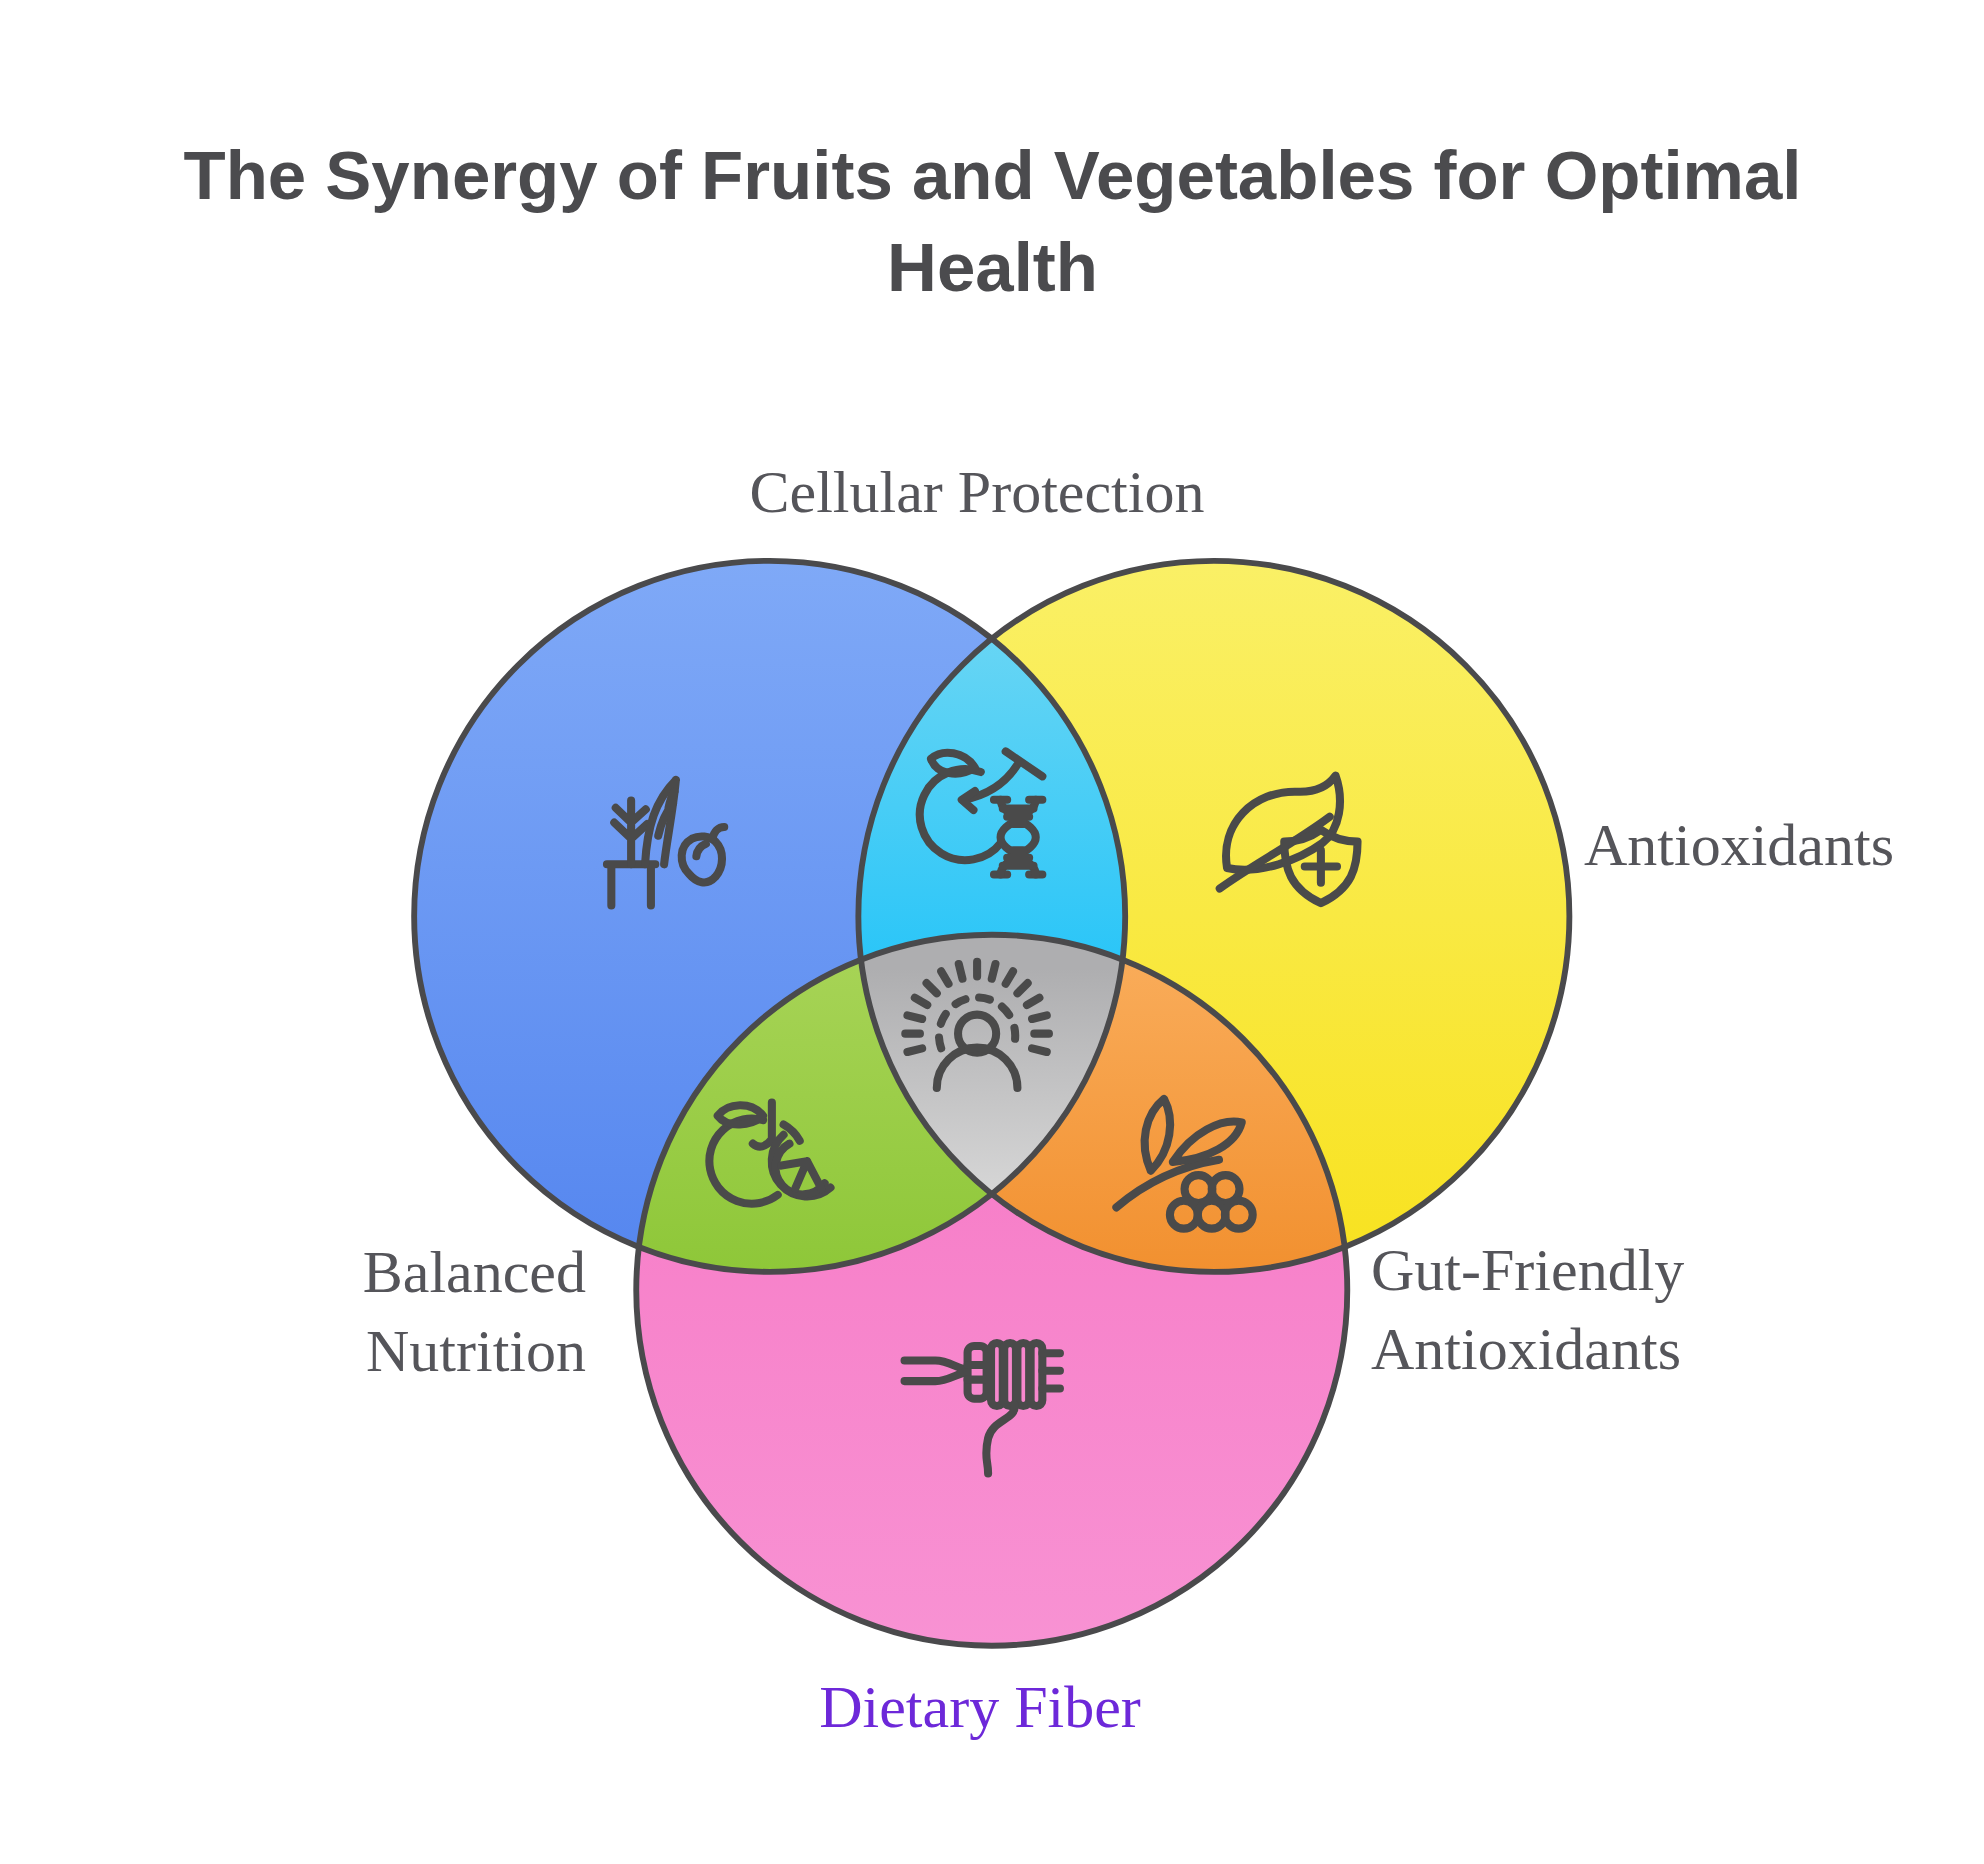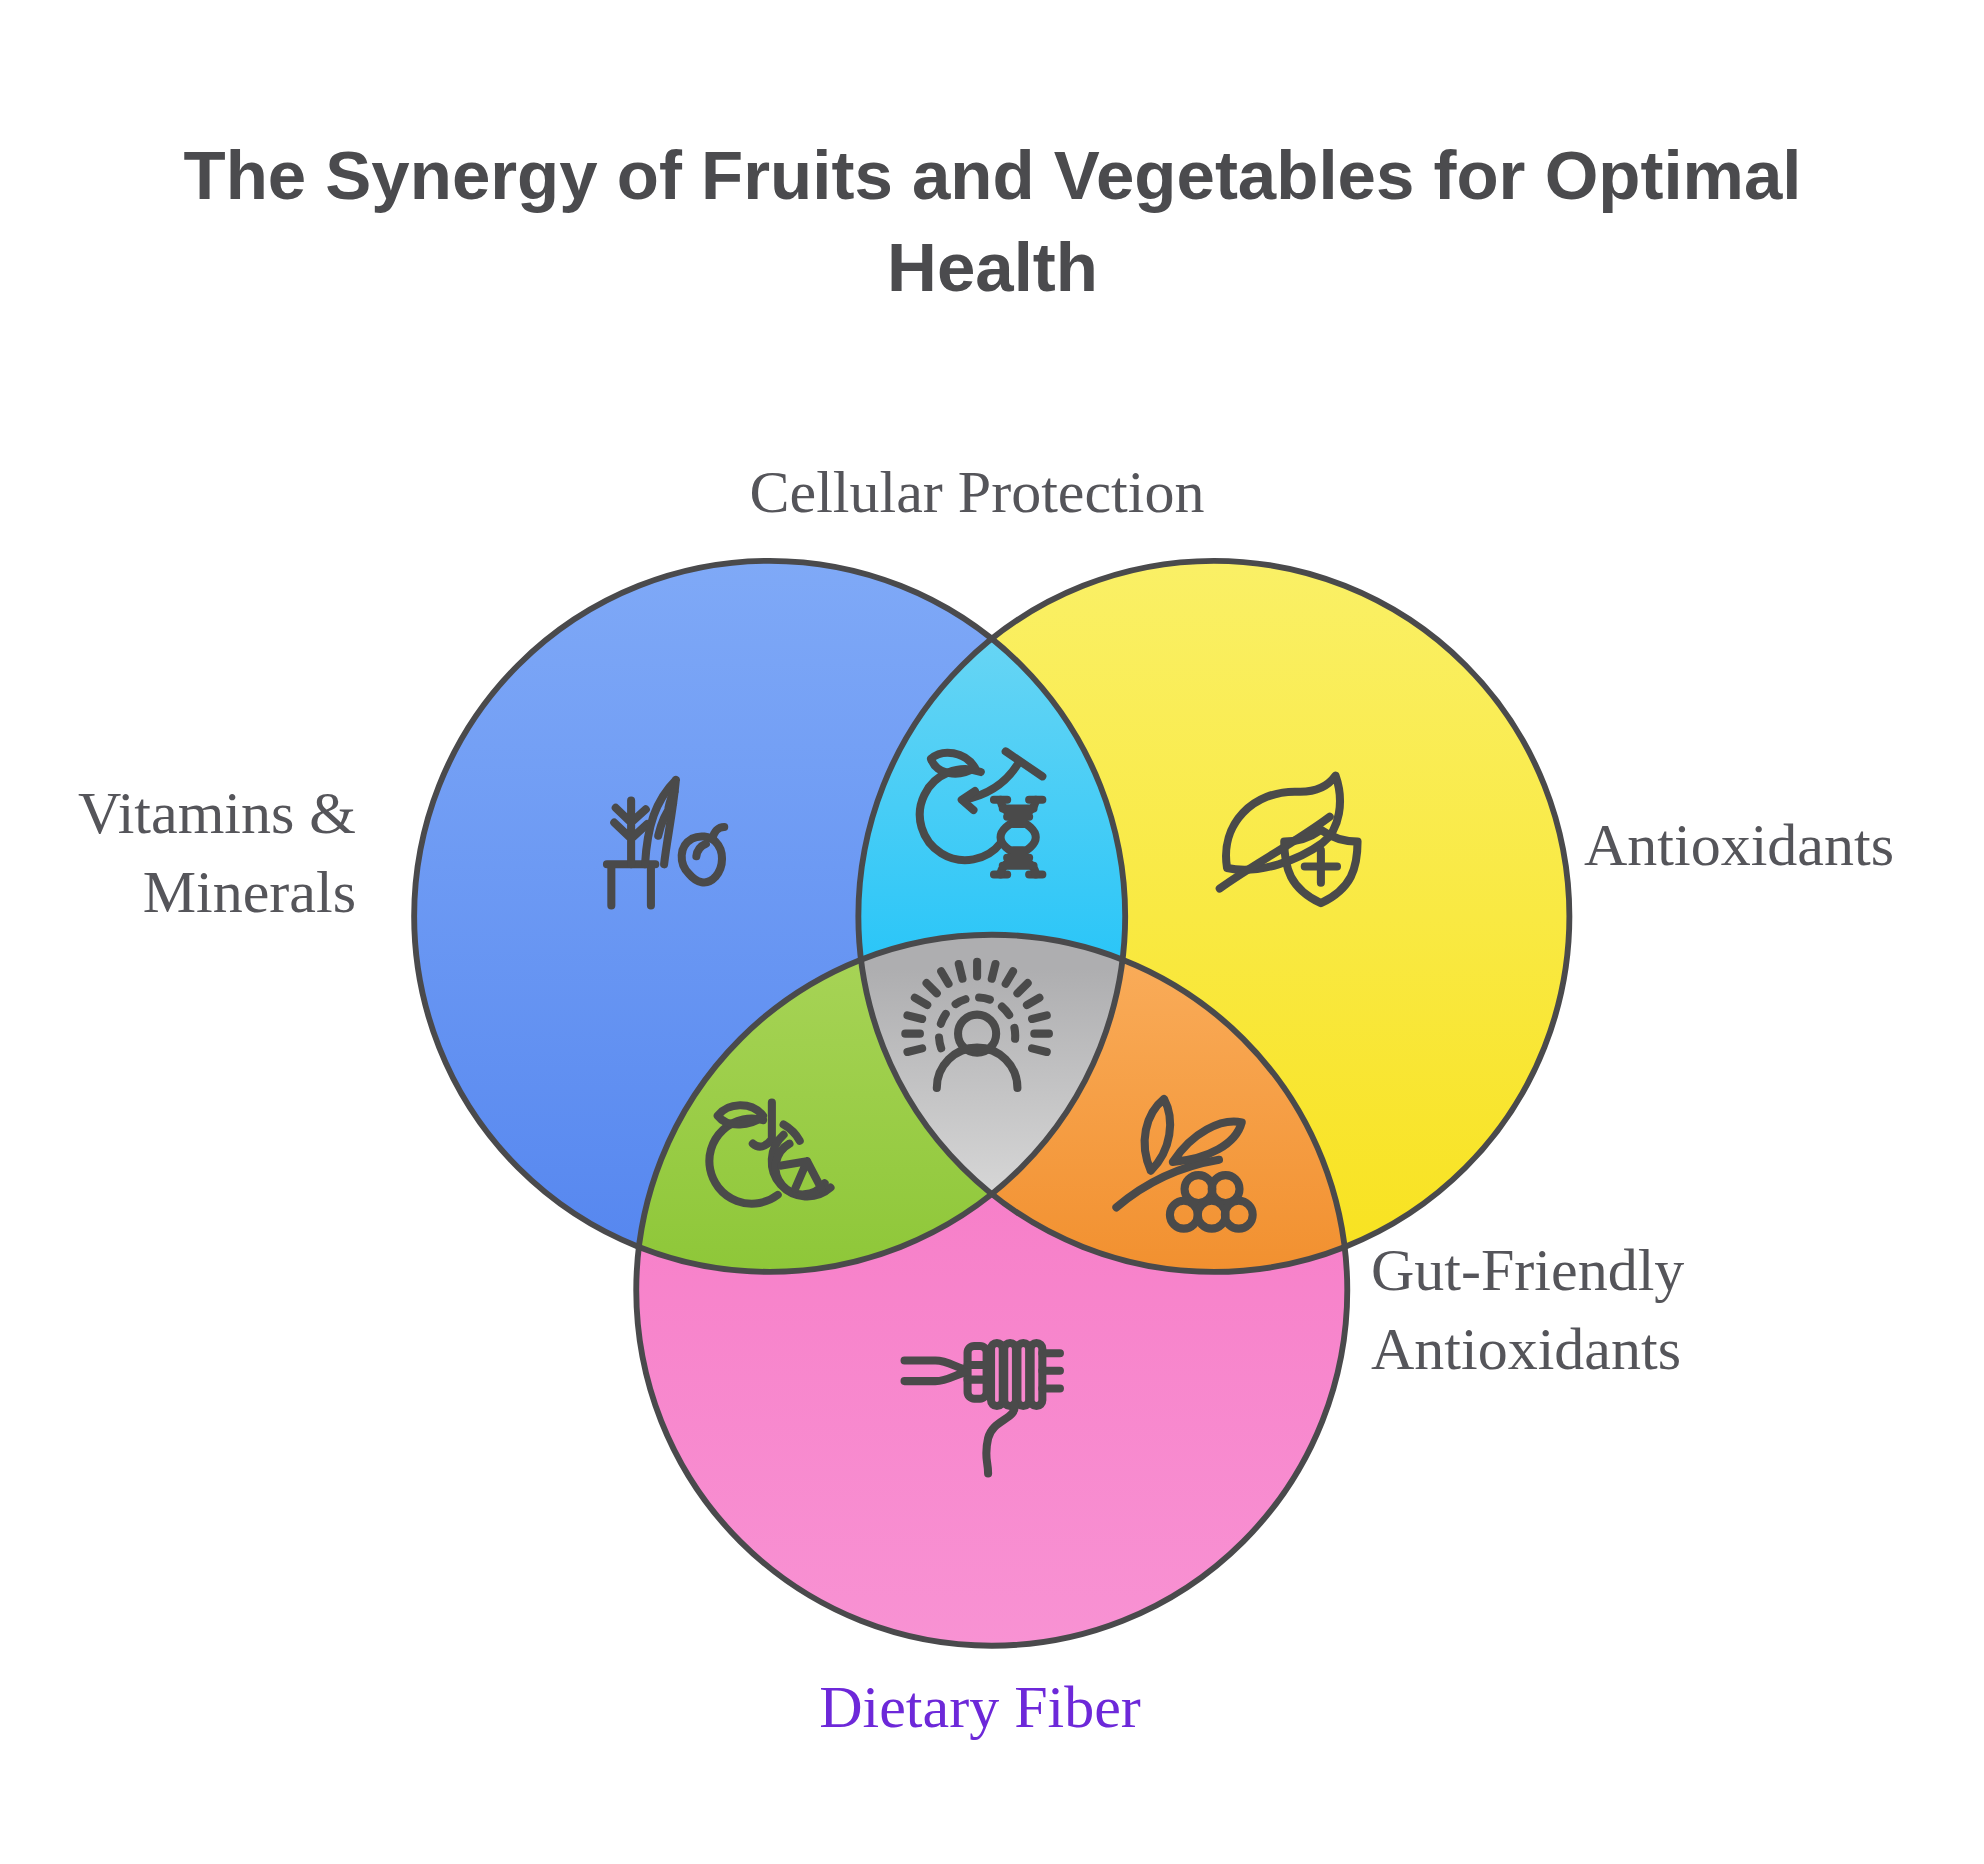--- a/index.html
+++ b/index.html
@@ -166,24 +166,24 @@
         <path d="M 52,-4 C 56,16 22,16 16,42 C 10,68 16,72 16,90"></path>
       </g>
     </g>
   </svg>
 
   <div class="title" style="color: rgb(75, 75, 78);">The Synergy of Fruits and Vegetables for Optimal
 Health</div>
 
   <div class="lbl" id="lbl-cellular" style="color: rgb(85, 85, 90);">Cellular Protection</div>
 
-  <div class="lbl" id="lbl-vitamins" style="color: rgb(85, 85, 90);">Vitamins &amp;
-Minerals</div>
 
   <div class="lbl" id="lbl-antiox" style="color: rgb(85, 85, 90);">Antioxidants</div>
 
+  <div class="lbl" id="lbl-balanced" style="color: rgb(85, 85, 90);">Balanced
+Nutrition</div>
 
   <div class="lbl" id="lbl-gut" style="color: rgb(85, 85, 90);">Gut-Friendly
 Antioxidants</div>
 
   <div class="lbl" id="lbl-fiber" style="color: #6d28d9;">Dietary Fiber</div>
 </div>
 
 
 </body></html>

